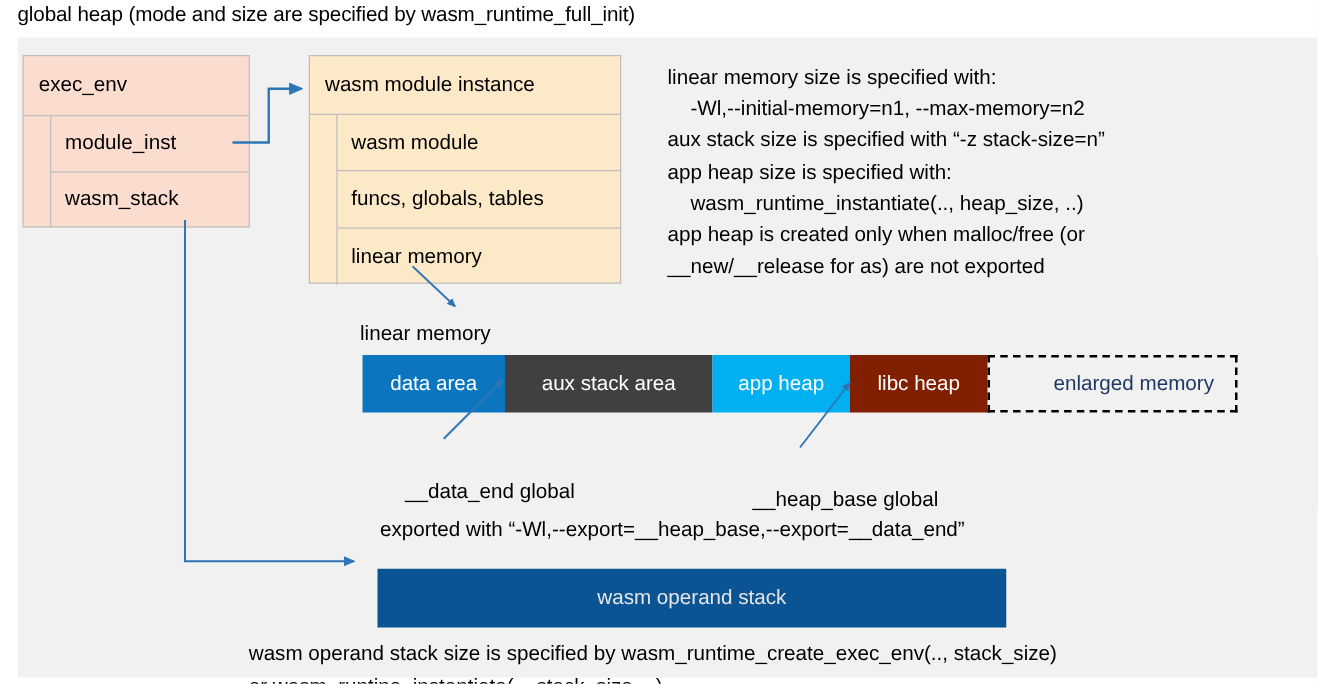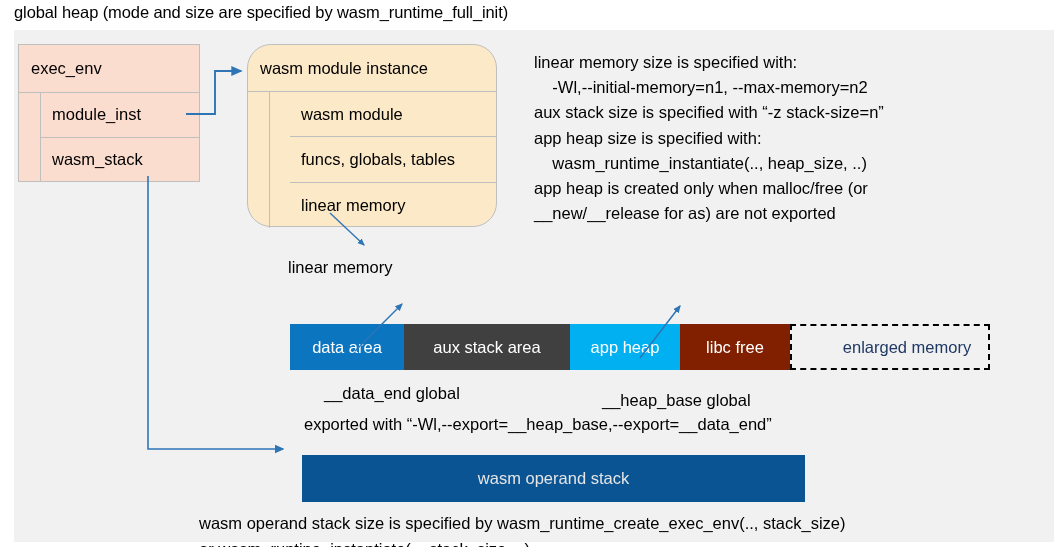--- a/index.html
+++ b/index.html
@@ -62,23 +62,23 @@
   .struct-row:last-child { border-bottom: none; }
 
   
   #exec-env-box { left: 4px; top: 14px; width: 182px; height: 138px; background:#fbddcf; }
   #exec-env-box .struct-head { height: 48px; }
   #exec-env-box .struct-body { height: 89px; }
   #exec-env-box .struct-gutter { width: 22px; }
   #exec-env-box .struct-row { height: 44.5px; }
 
   
-  #module-inst-box { left: 233px; top: 14px; width: 250px; height: 183px; background:#fce9c8;border-radius:24px; }
+  #module-inst-box { left: 233px; top: 14px; width: 250px; height: 183px; background:#fce9c8; }
   #module-inst-box .struct-head { height: 47px; }
-  #module-inst-box .struct-body { height: 136px; gap: 20px; }
+  #module-inst-box .struct-body { height: 136px; }
   #module-inst-box .struct-gutter { width: 22px; }
   #module-inst-box .struct-row { height: 45.3px; }
 
   
   #runtime-notes {
     left: 520px; top: 20px;
     width: 520px;
     font-size: 16.5px;
     line-height: 25.2px;
     white-space: pre;
@@ -87,21 +87,20 @@
   
   #linear-memory-label {
     left: 274px; top: 228px;
     font-size: 16.5px;
     white-space: nowrap;
   }
   #memory-bar {
     left: 276px; top: 254px;
     width: 700px; height: 46px;
     display: flex;
-    margin-top: 40px;
   }
   .mem-seg {
     box-sizing: border-box;
     display: flex; align-items: center; justify-content: center;
     font-size: 16.5px;
     color: #ffffff;
     white-space: nowrap;
   }
   .mem-seg.dashed {
     border: 2.5px dashed #000000;
@@ -172,21 +171,21 @@
     wasm_runtime_instantiate(.., heap_size, ..)
 app heap is created only when malloc/free (or
 __new/__release for as) are not exported</div>
 
   <div class="abs" id="linear-memory-label">linear memory</div>
 
   <div class="abs" id="memory-bar">
       <div class="mem-seg" style="width: 114px; background: rgb(11, 118, 191);">data area</div>
       <div class="mem-seg" style="width: 166px; background: #404040;">aux stack area</div>
       <div class="mem-seg" style="width: 110px; background: rgb(0, 176, 240);">app heap</div>
-      <div class="mem-seg" style="width: 110px; background: rgb(128, 32, 0);">libc free</div>
+      <div class="mem-seg" style="width: 110px; background: rgb(128, 32, 0);">libc heap</div>
       <div class="mem-seg dashed" style="width: 200px; color: rgb(31, 56, 100); padding-left: 34px;">enlarged memory</div>
     </div>
 
   <div class="abs" id="data-end-label">__data_end global</div>
   <div class="abs" id="heap-base-label">__heap_base global</div>
   <div class="abs" id="export-line">exported with “-Wl,--export=__heap_base,--export=__data_end”</div>
 
   <div class="abs" id="operand-stack-box" style="background: rgb(10, 84, 148);">wasm operand stack</div>
   <div class="abs" id="operand-stack-caption">wasm operand stack size is specified by wasm_runtime_create_exec_env(.., stack_size)
 or wasm_runtine_instantiate(.., stack_size, ..)</div>

